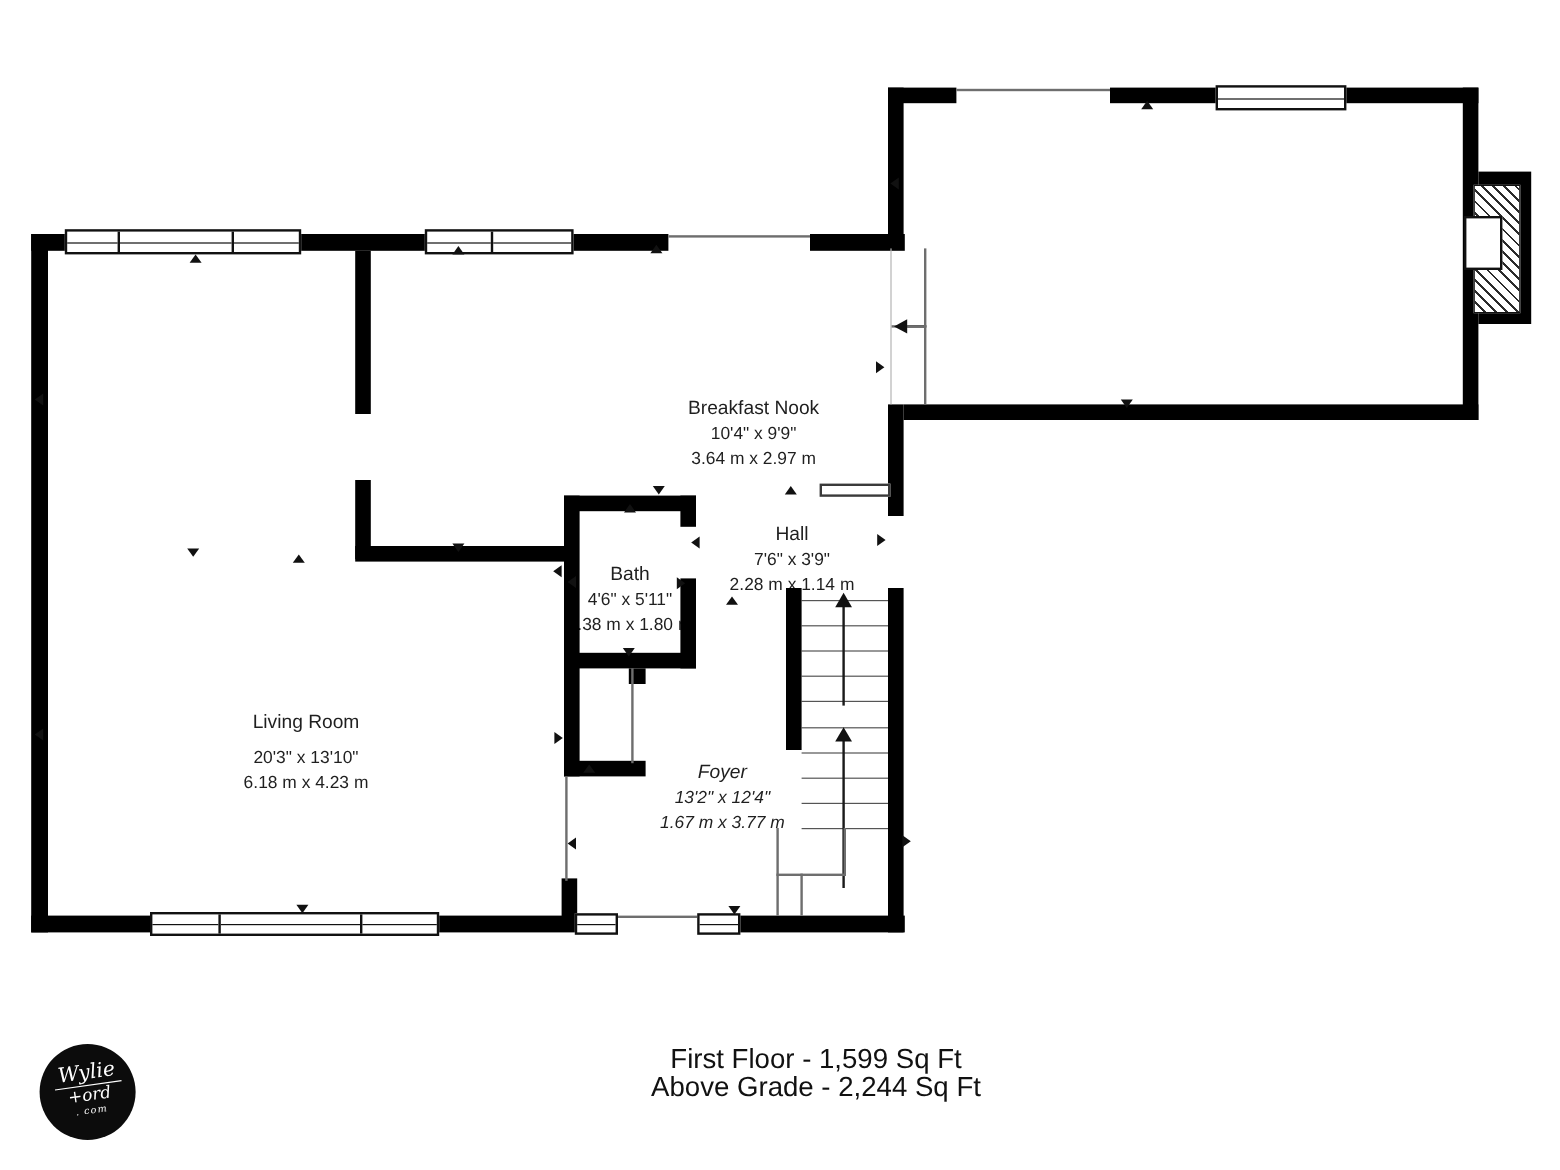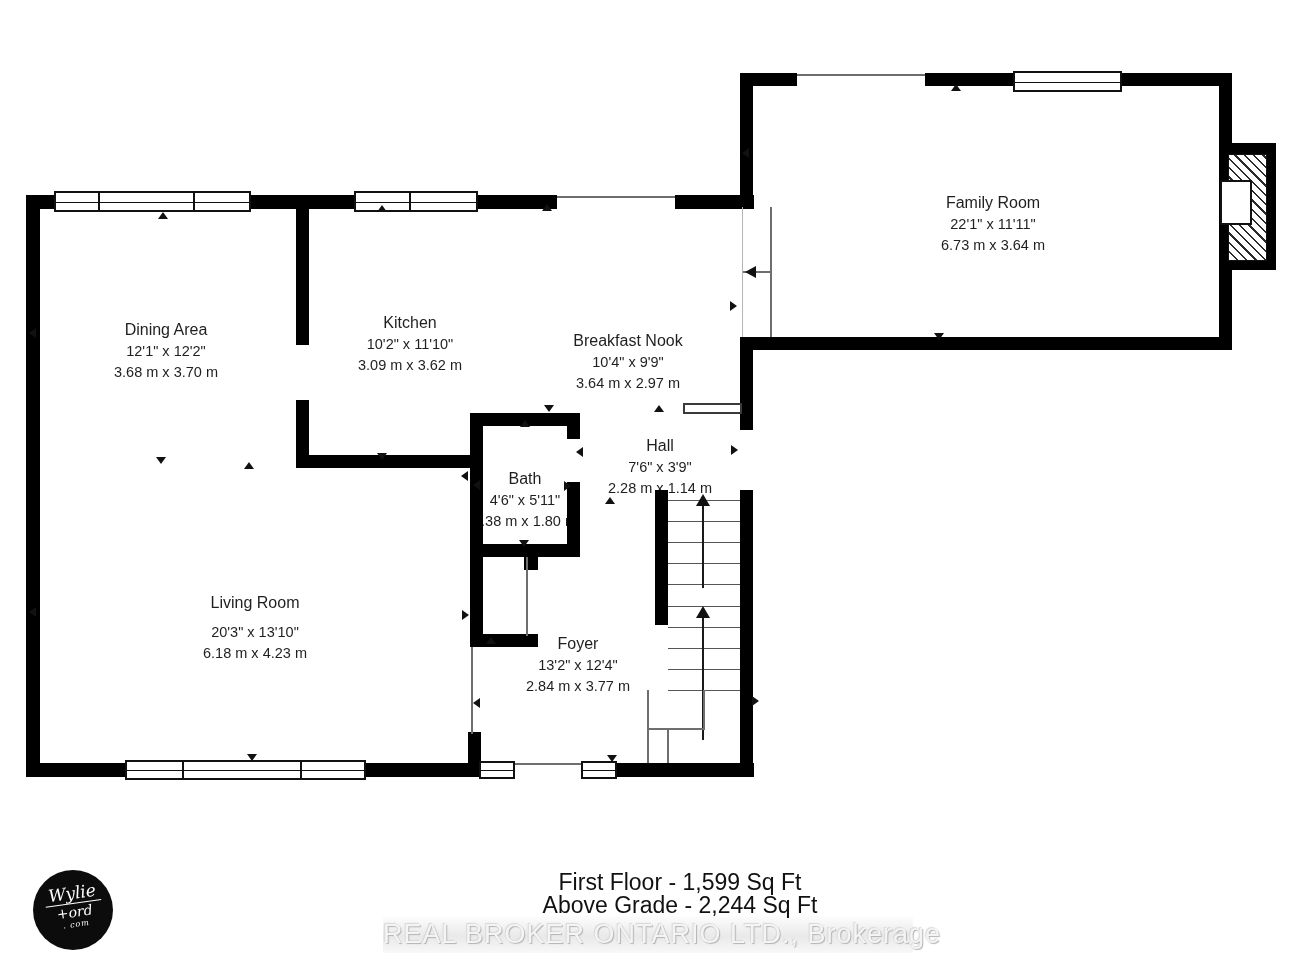--- a/index.html
+++ b/index.html
@@ -164,62 +164,46 @@
   <div class="tk tk-left" style="left:576px;top:447px;"></div>
   <div class="tk tk-left" style="left:473px;top:480px;"></div>
   <div class="tk tk-left" style="left:473px;top:698px;"></div>
   <div class="tk tk-left" style="left:461px;top:471px;"></div>
   <div class="tk tk-right" style="left:730px;top:301px;"></div>
   <div class="tk tk-right" style="left:731px;top:445px;"></div>
   <div class="tk tk-right" style="left:564px;top:481px;"></div>
   <div class="tk tk-right" style="left:752px;top:696px;"></div>
   <div class="tk tk-right" style="left:462px;top:610px;"></div>
 
-  <div class="room-label" style="left:893px;top:192px;">
-    <div class="room-name">Family Room</div>
-    <div class="room-dim">22'1" x 11'11"</div>
-    <div class="room-dim">6.73 m x 3.64 m</div>
-  </div>
-  <div class="room-label" style="left:66px;top:319px;">
-    <div class="room-name">Dining Area</div>
-    <div class="room-dim">12'1" x 12'2"</div>
-    <div class="room-dim">3.68 m x 3.70 m</div>
-  </div>
-  <div class="room-label" style="left:310px;top:312px;">
-    <div class="room-name">Kitchen</div>
-    <div class="room-dim">10'2" x 11'10"</div>
-    <div class="room-dim">3.09 m x 3.62 m</div>
-  </div>
   <div class="room-label" style="left:528px;top:290px;margin-top:40px;">
     <div class="room-name">Breakfast Nook</div>
     <div class="room-dim">10'4" x 9'9"</div>
     <div class="room-dim">3.64 m x 2.97 m</div>
   </div>
   <div class="room-label" style="left:560px;top:435px;">
     <div class="room-name">Hall</div>
     <div class="room-dim">7'6" x 3'9"</div>
     <div class="room-dim">2.28 m x 1.14 m</div>
   </div>
   <div class="room-label" style="left:440px;top:468px;width:170px;">
     <div class="room-name">Bath</div>
     <div class="room-dim">4'6" x 5'11"</div>
     <div class="room-dim">1.38 m x 1.80 m</div>
   </div>
   <div class="room-label" style="left:155px;top:592px;">
     <div class="room-name">Living Room</div>
     <div class="room-dim gap8">20'3" x 13'10"</div>
     <div class="room-dim">6.18 m x 4.23 m</div>
   </div>
-  <div class="room-label" style="left:478px;top:633px;">
+  <div class="room-label" style="left:502px;top:633px;font-style:italic;">
     <div class="room-name">Foyer</div>
     <div class="room-dim">13'2" x 12'4"</div>
-    <div class="room-dim">2.84 m x 3.77 m</div>
-  </div>
-
-  <div class="watermark">REAL BROKER ONTARIO LTD., Brokerage</div>
+    <div class="room-dim">1.67 m x 3.77 m</div>
+  </div>
+
   <div class="footer-line" style="top:869px;">First Floor - 1,599 Sq Ft</div>
   <div class="footer-line" style="top:857px;margin-top:35px;">Above Grade - 2,244 Sq Ft</div>
 
   <div class="logo">
     <div class="logo-inner">
       <div class="logo-top">Wylie</div>
       <div class="logo-mid">+ord</div>
       <div class="logo-bot">. com</div>
     </div>
   </div>

